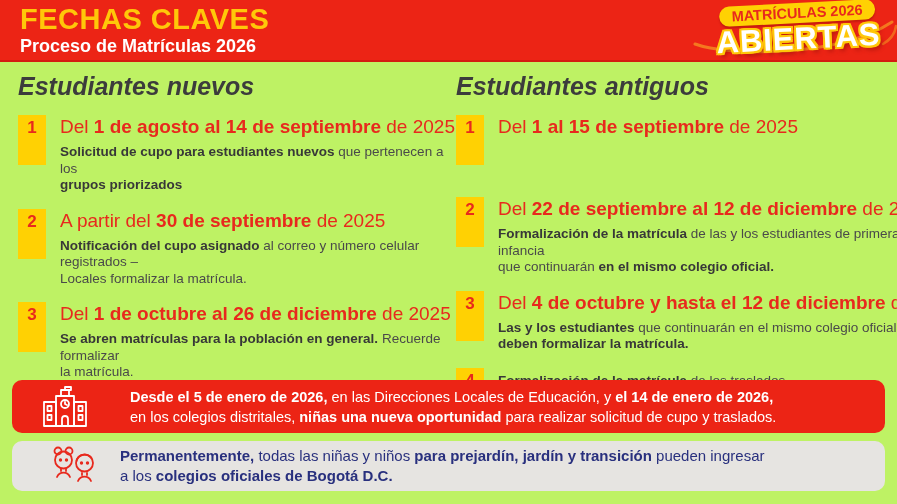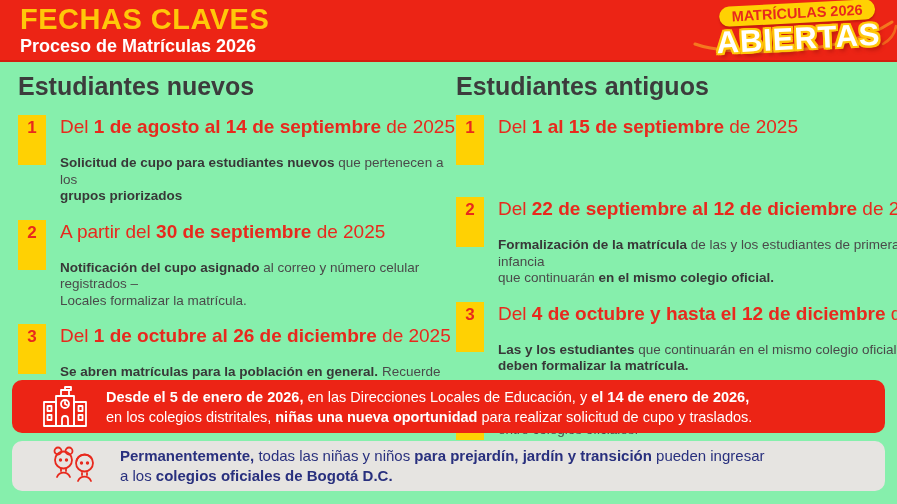--- a/index.html
+++ b/index.html
@@ -1,45 +1,45 @@
 <!DOCTYPE html>
 <html><head>
 <meta charset="utf-8">
 <style>
   html,body{margin:0;padding:0;background:#ffffff;}
   .page{
-    position:relative;width:897px;height:504px;background:#86efac;overflow:hidden;
+    position:relative;width:897px;height:504px;background:#bef264;overflow:hidden;
     font-family:"Liberation Sans",sans-serif;
   }
   
   .header{position:relative;width:100%;height:62px;background:#EC2415;border-bottom:2px solid #D41C10;box-sizing:border-box;}
   .header-title{position:absolute;left:20px;top:3px;font-size:29px;font-weight:800;color:#FFC709;letter-spacing:.5px;}
   .header-subtitle{position:absolute;left:20px;top:36px;font-size:18px;font-weight:700;color:#ffffff;}
   .header-swirl{position:absolute;right:0;top:0;}
   .badge{position:absolute;right:14px;top:3px;width:170px;text-align:center;transform:rotate(-3deg);}
   .badge-pill{display:inline-block;background:#FFD103;color:#E8291D;font-weight:800;font-size:14.5px;
     padding:2px 12px;border-radius:12px;box-shadow:0 2px 2px rgba(120,10,0,.35);}
   .badge-big{margin-top:-2px;font-size:31px;font-weight:800;color:#ffffff;letter-spacing:1px;
     text-shadow:-2px -2px 0 #FFC709,2px -2px 0 #FFC709,-2px 2px 0 #FFC709,2px 2px 0 #FFC709,
                 0 -2px 0 #FFC709,0 2px 0 #FFC709,-2px 0 0 #FFC709,2px 0 0 #FFC709,3px 4px 4px rgba(110,10,0,.5);}
   
   .columns{display:flex;padding:8px 18px 0 18px;gap:26px;}
   .col{width:412px;flex:none;}
-  .col-title{margin:2px 0 14px 0;font-size:25px;font-weight:800;color:#3C3C3C;}
+  .col-title{margin:2px 0 14px 0;font-size:25px;font-weight:800;color:#3C3C3C;font-style:italic;}
   .item{display:flex;gap:14px;margin-bottom:15px;}
   .item.sparse{margin-bottom:32px;}
   .num{flex:none;width:28px;height:50px;background:#FFD103;color:#E8291D;
     font-weight:800;font-size:17px;text-align:center;line-height:1;padding-top:4px;box-sizing:border-box;}
   .item-heading{font-size:19px;color:#E8291D;line-height:24px;white-space:nowrap;}
   .item-heading .b{font-weight:700;}
-  .item-body{margin-top:16px;font-size:13.5px;color:#4A4A4A;line-height:16.5px;}
+  .item-body{margin-top:5px;font-size:13.5px;color:#4A4A4A;line-height:16.5px;}
   .item-body .b{font-weight:700;color:#383838;}
   
   .banner-red{position:absolute;left:12px;top:380px;width:873px;height:53px;background:#EC2415;border-radius:10px;
-    display:flex;align-items:center;box-sizing:border-box;padding-left:30px;}
+    display:flex;align-items:center;box-sizing:border-box;padding-left:30px;gap:24px;}
   .banner-red-text{margin-left:18px;color:#ffffff;font-size:14.5px;line-height:20px;}
   .banner-red-text .b{font-weight:800;}
   .banner-gray{position:absolute;left:12px;top:441px;width:873px;height:50px;background:#E6E4E1;border-radius:10px;
     display:flex;align-items:center;box-sizing:border-box;padding-left:36px;}
   .banner-gray-text{margin-left:20px;color:#29307E;font-size:15px;line-height:20px;}
   .banner-gray-text .b{font-weight:800;}
   .icon-box{flex:none;display:flex;align-items:center;justify-content:center;}
 </style>
 </head>
 <body>

